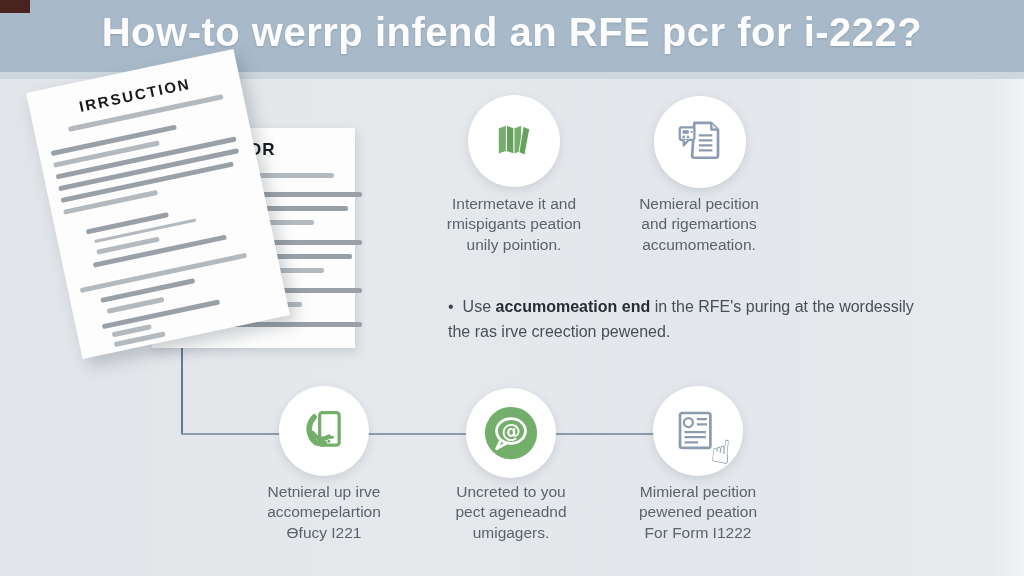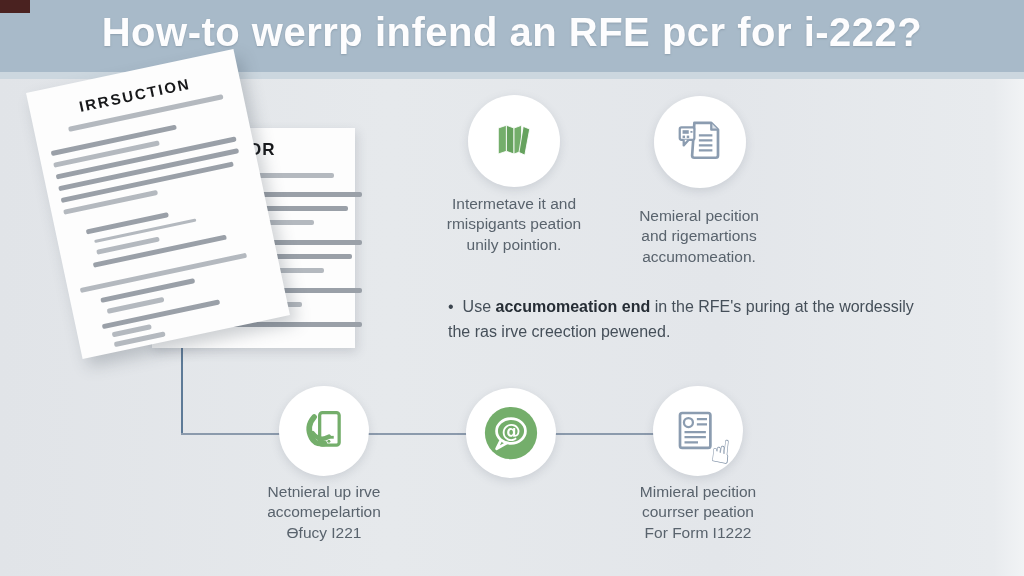--- a/index.html
+++ b/index.html
@@ -40,21 +40,21 @@
   .c-bot-1{left:279px;top:386px;width:90px;height:90px;}
   .c-bot-2{left:466px;top:388px;width:90px;height:90px;}
   .c-bot-3{left:653px;top:386px;width:90px;height:90px;}
   .circle svg{display:block;}
   
   .caption{
     position:absolute;width:196px;text-align:center;color:#59636d;
     font-size:15.5px;line-height:1.32;white-space:pre-line;z-index:2;
   }
   .cap-top-1{left:416px;top:194px;}
-  .cap-top-2{left:601px;top:206px;}
+  .cap-top-2{left:601px;top:194px;}
   .cap-bot-1{left:226px;top:482px;}
   .cap-bot-2{left:413px;top:482px;}
   .cap-bot-3{left:600px;top:482px;}
   
   .note{
     position:absolute;left:448px;top:295px;width:482px;
     color:#454f59;font-size:16px;line-height:1.55;z-index:2;
   }
   .note .dot{margin-right:9px;color:#3c454f;}
   .note b{color:#262d35;}
@@ -159,26 +159,29 @@
 Ɵfucy I221</div>
 
   <div class="circle c-bot-2">
     <svg width="66" height="66" viewBox="0 0 48 48">
       <circle cx="24" cy="24" r="19" fill="var(--green)"></circle>
       <ellipse cx="24" cy="22.5" rx="10.5" ry="9" fill="none" stroke="#fff" stroke-width="2"></ellipse>
       <path d="M16.5 29.5 L13.5 35.5 L21.5 31" fill="none" stroke="#fff" stroke-width="2" stroke-linejoin="round"></path>
       <text x="24" y="27.5" font-size="14" font-weight="bold" fill="#fff" text-anchor="middle" font-family="DejaVu Sans, sans-serif">@</text>
     </svg>
   </div>
+  <div class="caption cap-bot-2">Uncreted to you
+pect ageneadnd
+umigagers.</div>
 
   <div class="circle c-bot-3">
     <svg width="54" height="54" viewBox="0 0 48 48">
       <rect x="8" y="8" width="27" height="31" rx="2" fill="#fff" stroke="var(--slate)" stroke-width="2.4"></rect>
       <circle cx="15.5" cy="16.5" r="4" fill="none" stroke="var(--slate)" stroke-width="2"></circle>
       <path d="M23 13.5 h9 M23 18 h9 M12 25 h19 M12 29.5 h19 M12 34 h12" stroke="var(--slate)" stroke-width="2"></path>
     </svg>
     <span class="hand-glyph">☝</span>
   </div>
   <div class="caption cap-bot-3">Mimieral pecition
-courrser peation
+pewened peation
 For Form I1222</div>
 
 </div>
 
 </body></html>

